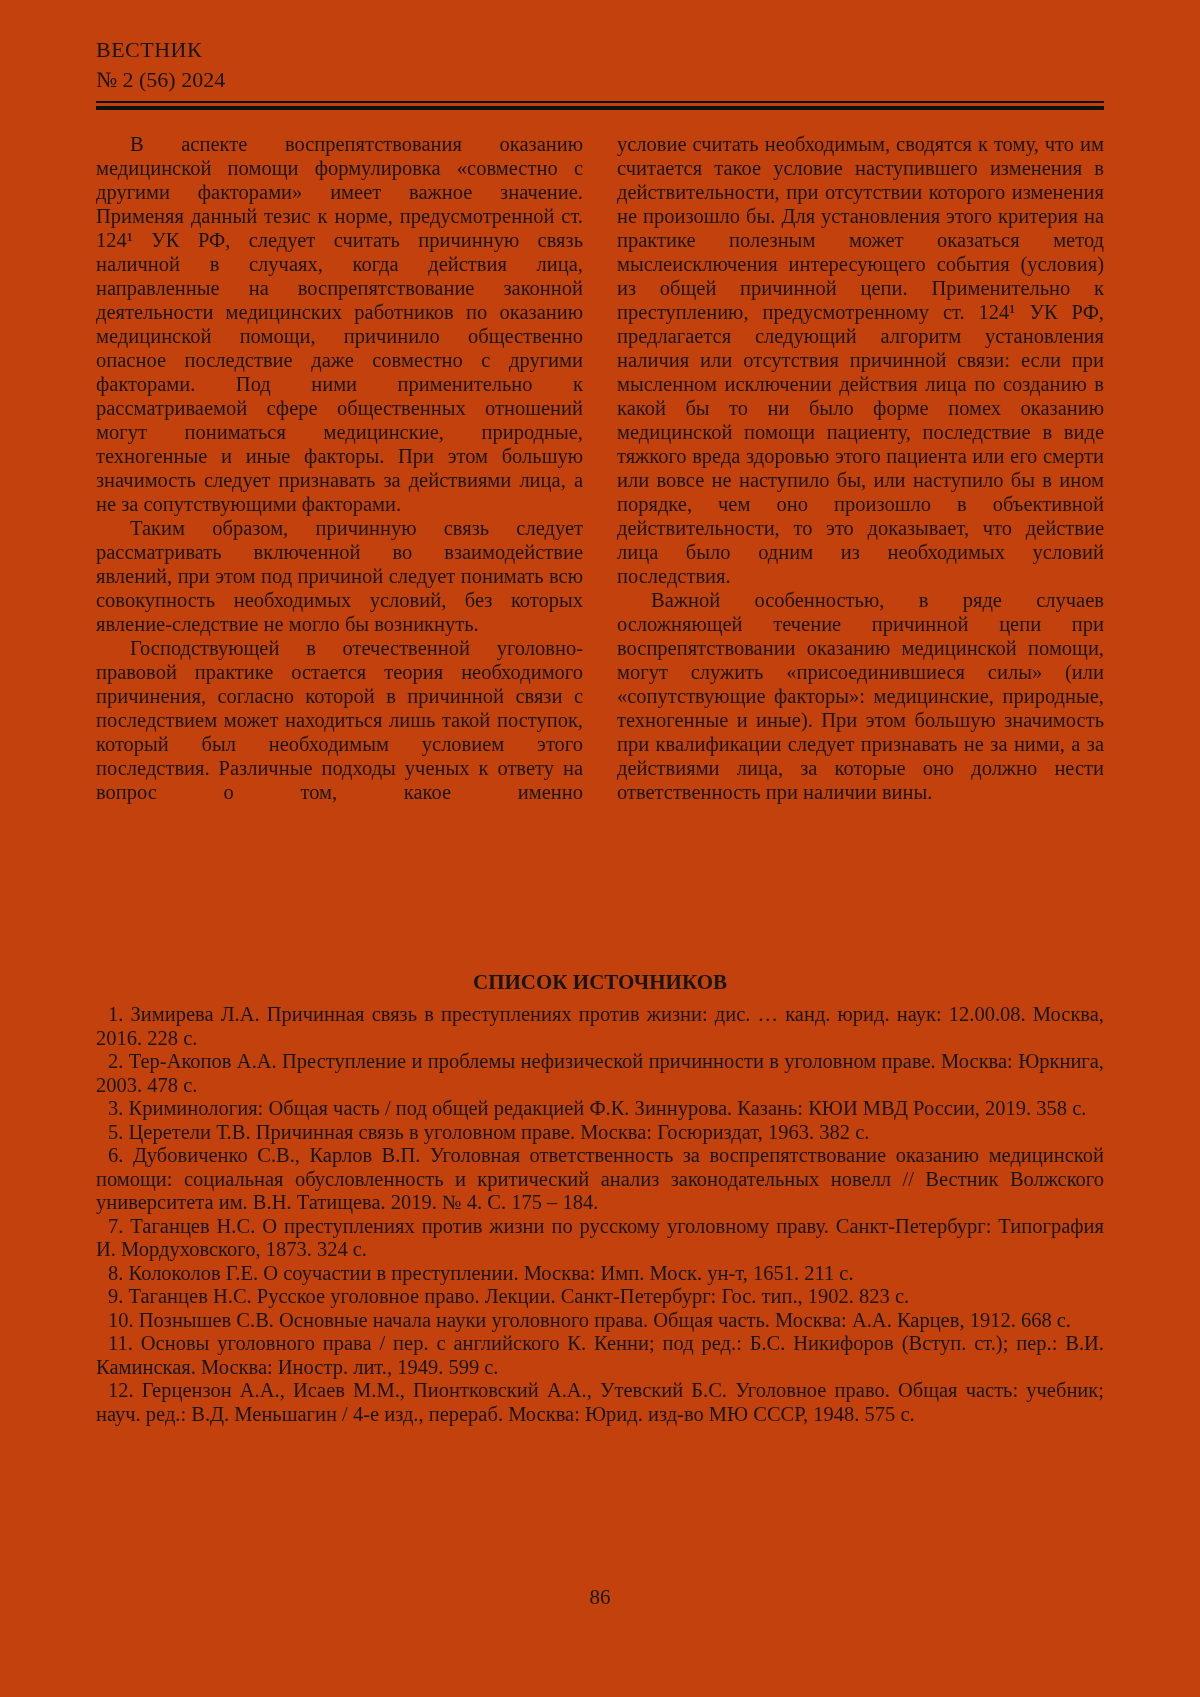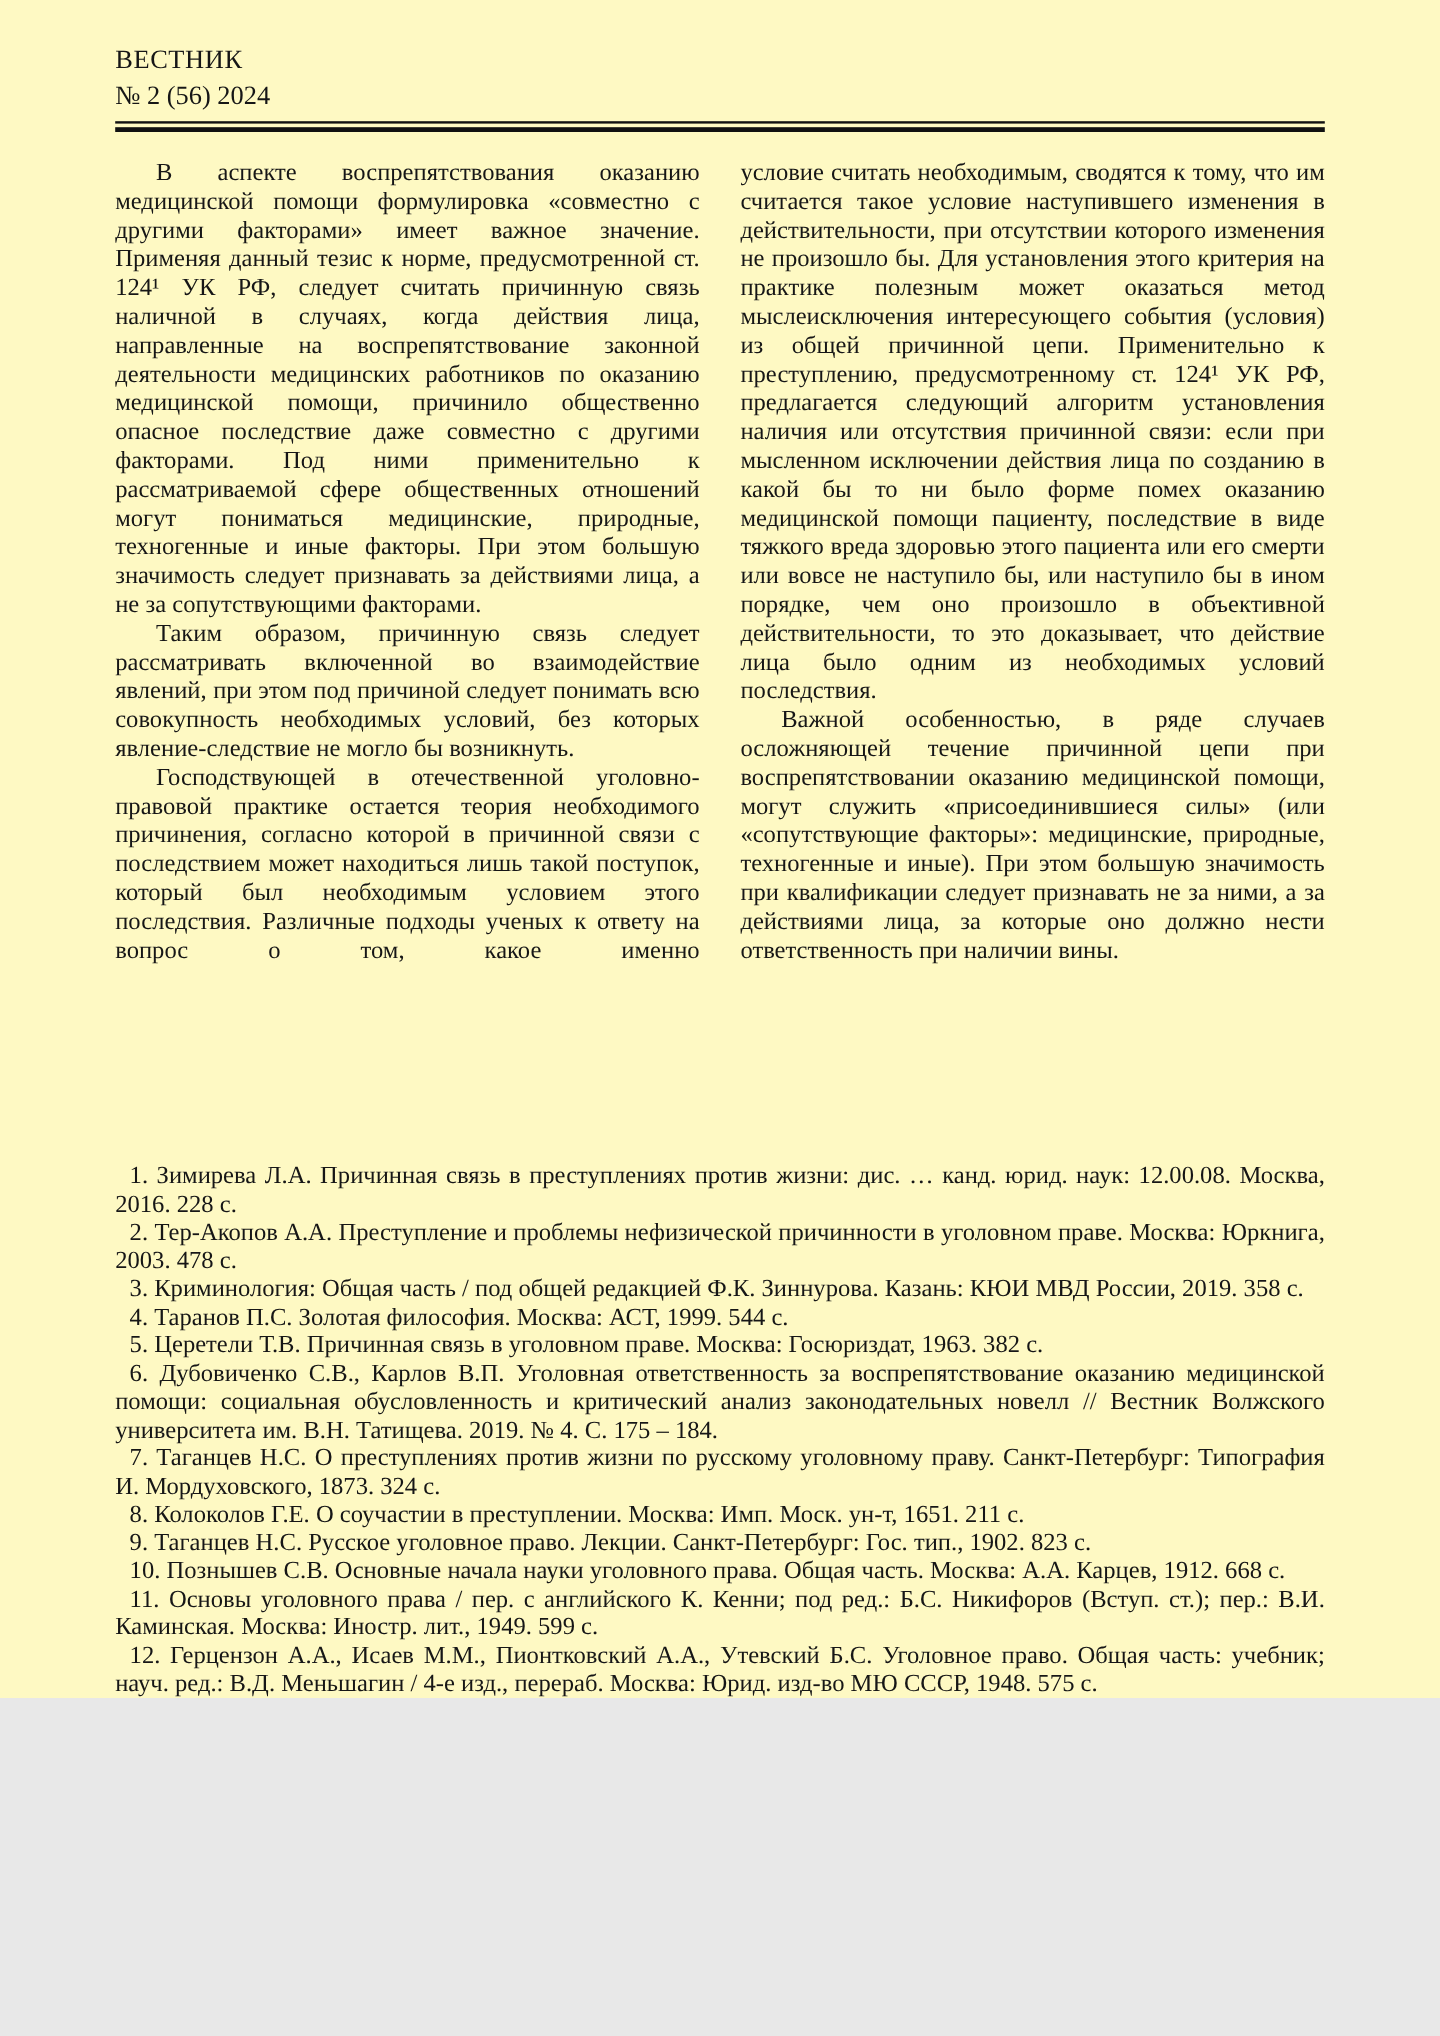--- a/index.html
+++ b/index.html
@@ -3,23 +3,23 @@
 <meta charset="utf-8">
 <style>
   html, body {
     margin: 0;
     padding: 0;
     background: #e8e8e8;
   }
   .page {
     position: relative;
     width: 1200px;
-    height: 1415px;
+    height: 1697px;
     margin: 0 auto;
-    background: #fef9c3;
+    background: #c2410c;
     color: #161616;
     font-family: "Liberation Serif", "DejaVu Serif", serif;
     box-sizing: border-box;
     padding: 36px 96px 0 96px;
     overflow: hidden;
   }
   
   .journal-title {
     font-size: 22px;
     line-height: 28px;
@@ -110,24 +110,24 @@
       <p class="indent">Таким образом, причинную связь следует рассматривать включенной во взаимодействие явлений, при этом под причиной следует понимать всю совокупность необходимых условий, без которых явление-следствие не могло бы возникнуть.</p>
       <p class="indent cont">Господствующей в отечественной уголовно-правовой практике остается теория необходимого причинения, согласно которой в причинной связи с последствием может находиться лишь такой поступок, который был необходимым условием этого последствия. Различные подходы ученых к ответу на вопрос о том, какое именно</p>
     </div>
     <div class="col">
       <p class="no-indent">условие считать необходимым, сводятся к тому, что им считается такое условие наступившего изменения в действительности, при отсутствии которого изменения не произошло бы. Для установления этого критерия на практике полезным может оказаться метод мыслеисключения интересующего события (условия) из общей причинной цепи. Применительно к преступлению, предусмотренному ст. 124¹ УК РФ, предлагается следующий алгоритм установления наличия или отсутствия причинной связи: если при мысленном исключении действия лица по созданию в какой бы то ни было форме помех оказанию медицинской помощи пациенту, последствие в виде тяжкого вреда здоровью этого пациента или его смерти или вовсе не наступило бы, или наступило бы в ином порядке, чем оно произошло в объективной действительности, то это доказывает, что действие лица было одним из необходимых условий последствия.</p>
       <p class="indent">Важной особенностью, в ряде случаев осложняющей течение причинной цепи при воспрепятствовании оказанию медицинской помощи, могут служить «присоединившиеся силы» (или «сопутствующие факторы»: медицинские, природные, техногенные и иные). При этом большую значимость при квалификации следует признавать не за ними, а за действиями лица, за которые оно должно нести ответственность при наличии вины.</p>
     </div>
   </main>
 
   <section class="references">
+    <h2 class="ref-heading">СПИСОК ИСТОЧНИКОВ</h2>
     <p class="ref-item">1. Зимирева Л.А. Причинная связь в преступлениях против жизни: дис. … канд. юрид. наук: 12.00.08. Москва, 2016. 228 с.</p>
     <p class="ref-item">2. Тер-Акопов А.А. Преступление и проблемы нефизической причинности в уголовном праве. Москва: Юркнига, 2003. 478 с.</p>
     <p class="ref-item">3. Криминология: Общая часть / под общей редакцией Ф.К. Зиннурова. Казань: КЮИ МВД России, 2019. 358 с.</p>
-    <p class="ref-item">4. Таранов П.С. Золотая философия. Москва: АСТ, 1999. 544 с.</p>
     <p class="ref-item">5. Церетели Т.В. Причинная связь в уголовном праве. Москва: Госюриздат, 1963. 382 с.</p>
     <p class="ref-item">6. Дубовиченко С.В., Карлов В.П. Уголовная ответственность за воспрепятствование оказанию медицинской помощи: социальная обусловленность и критический анализ законодательных новелл // Вестник Волжского университета им. В.Н. Татищева. 2019. № 4. С. 175 – 184.</p>
     <p class="ref-item">7. Таганцев Н.С. О преступлениях против жизни по русскому уголовному праву. Санкт-Петербург: Типография И. Мордуховского, 1873. 324 с.</p>
     <p class="ref-item">8. Колоколов Г.Е. О соучастии в преступлении. Москва: Имп. Моск. ун-т, 1651. 211 с.</p>
     <p class="ref-item">9. Таганцев Н.С. Русское уголовное право. Лекции. Санкт-Петербург: Гос. тип., 1902. 823 с.</p>
     <p class="ref-item">10. Познышев С.В. Основные начала науки уголовного права. Общая часть. Москва: А.А. Карцев, 1912. 668 с.</p>
     <p class="ref-item">11. Основы уголовного права / пер. с английского К. Кенни; под ред.: Б.С. Никифоров (Вступ. ст.); пер.: В.И. Каминская. Москва: Иностр. лит., 1949. 599 с.</p>
     <p class="ref-item">12. Герцензон А.А., Исаев М.М., Пионтковский А.А., Утевский Б.С. Уголовное право. Общая часть: учебник; науч. ред.: В.Д. Меньшагин / 4-е изд., перераб. Москва: Юрид. изд-во МЮ СССР, 1948. 575 с.</p>
   </section>
 

